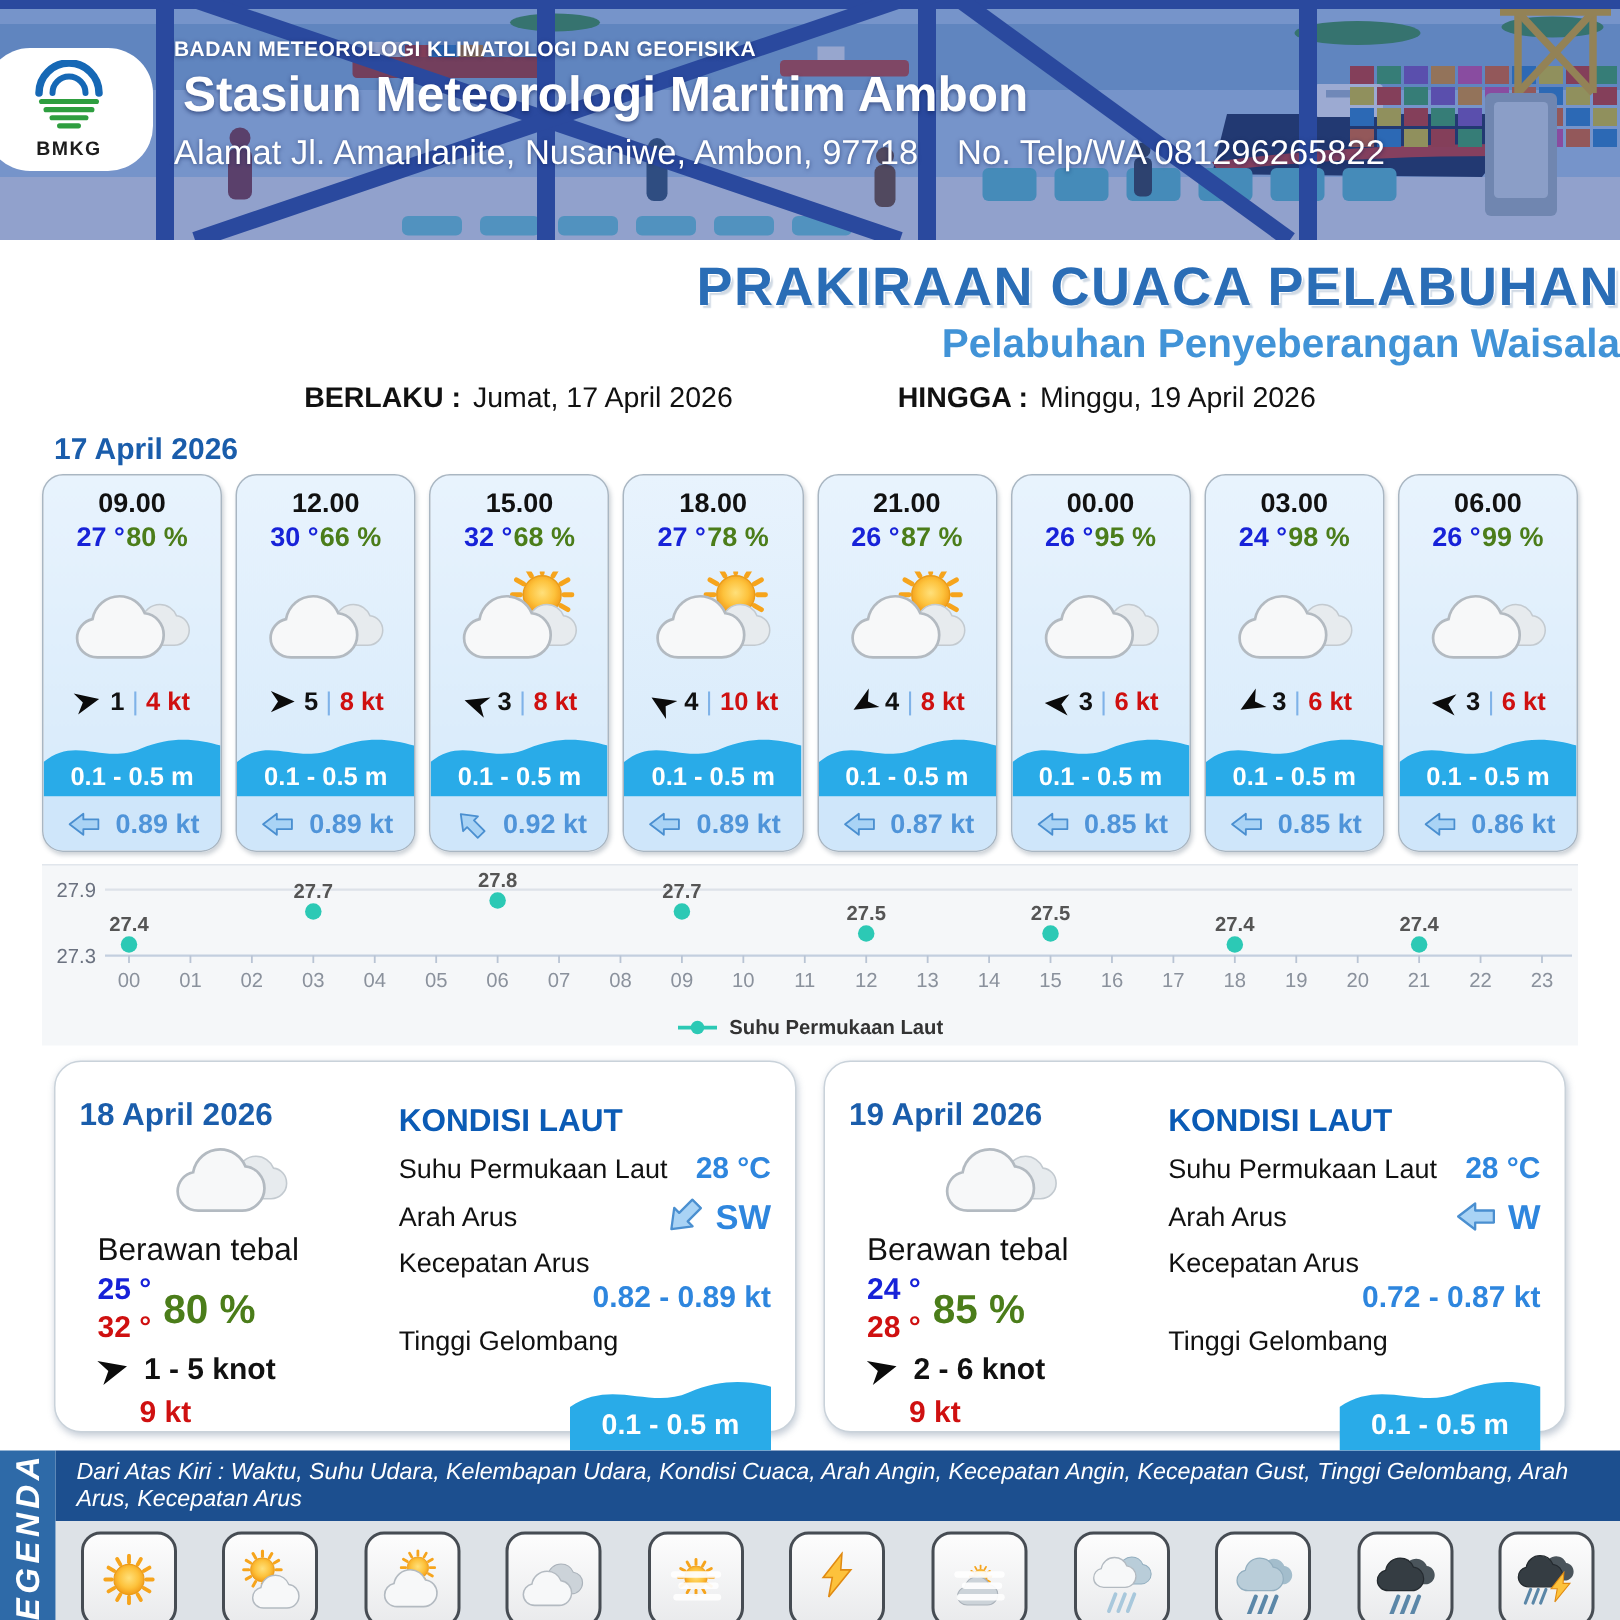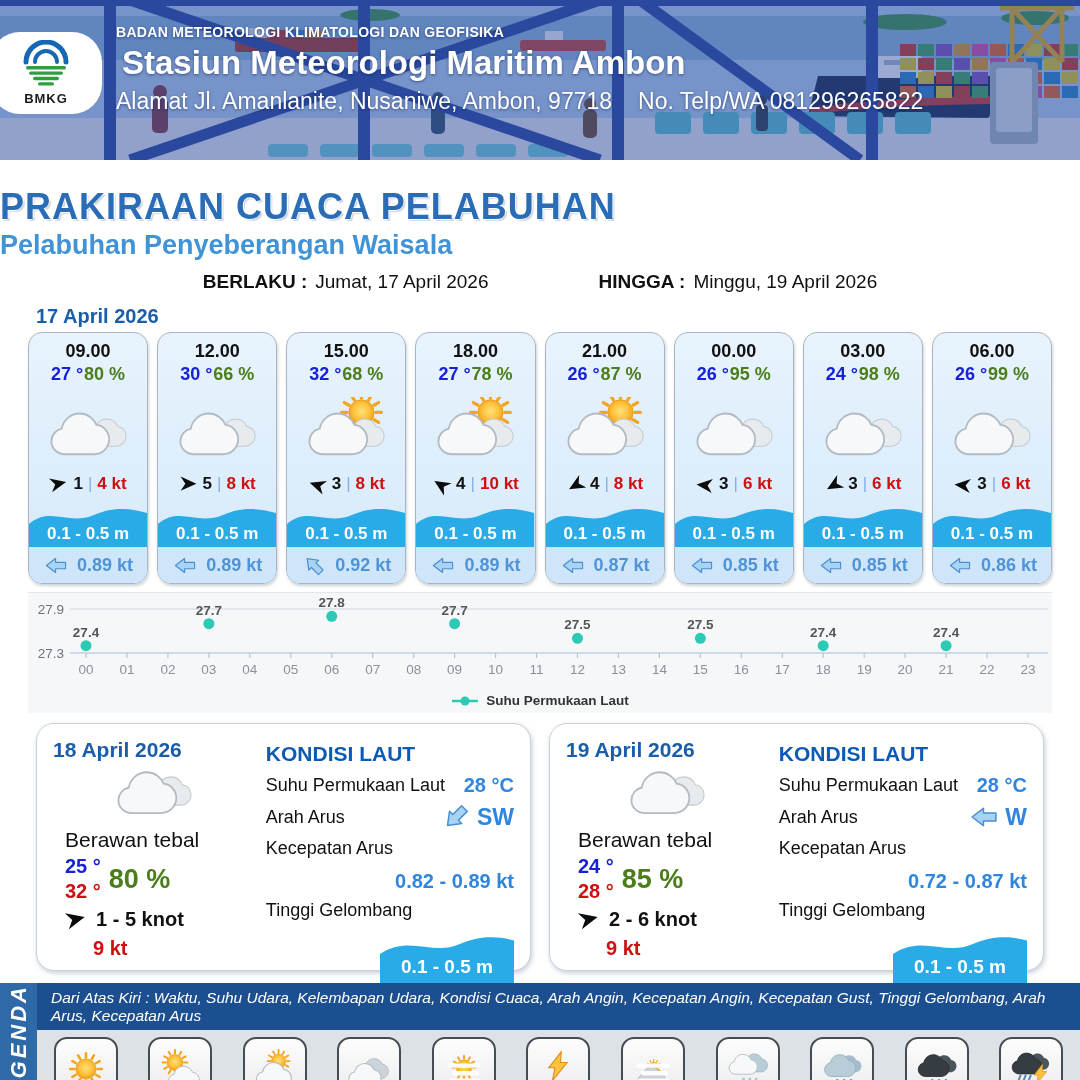--- a/index.html
+++ b/index.html
@@ -11,21 +11,21 @@
   .scene{position:absolute;inset:0}
   .logo-pill{position:absolute;left:-10px;top:32px;width:112px;height:82px;background:#fff;
     border-radius:30px;display:flex;flex-direction:column;align-items:center;justify-content:center;z-index:3}
   .logo-pill .bmkg-txt{font-size:13px;font-weight:700;color:#1c1c1c;letter-spacing:1px;margin-top:1px}
   .header-text{position:absolute;left:116px;top:24px;z-index:3;color:#fff;text-shadow:0 1px 3px rgba(10,25,80,.55)}
   .h-agency{font-size:14px;font-weight:700;letter-spacing:.3px}
   .h-station{font-size:33px;font-weight:700;margin:4px 0 6px 6px}
   .h-address{font-size:23px;font-weight:400;display:flex;gap:26px}
 
   
-  .title-wrap{text-align:left;padding-top:26px}
+  .title-wrap{text-align:right;padding-top:10px}
   .main-title{font-size:36px;font-weight:800;color:#2a6db6;letter-spacing:1px;
     text-shadow:-1px -1px 0 #fff,1px -1px 0 #fff,-1px 1px 0 #fff,2px 2px 1px #cfd9e4;margin:0}
   .sub-title{font-size:27px;font-weight:700;color:#4193d7;margin:2px 0 0}
   .validity{display:flex;justify-content:center;gap:110px;font-size:19px;margin-top:10px}
   .validity b{font-weight:700;margin-right:8px}
 
   .date-label{margin:12px 0 4px 36px;color:#1a5dab;font-weight:700;font-size:20px}
 
   
   .cards-row{display:flex;gap:9px;margin:0 28px}
@@ -48,38 +48,38 @@
   .cur-arrow{width:26px;height:21px;transform-origin:50% 50%}
 
   
   .chart-wrap{margin:8px 28px 0;background:#f5f7f9;border-top:1px solid #e1e6ec;padding-top:2px}
   .chart-legend{display:flex;align-items:center;justify-content:center;gap:7px;font-size:13.5px;
     color:#333;font-weight:600;padding:2px 0 5px}
 
   
   .panels-row{display:flex;gap:18px;margin:10px 36px 0}
   .panel{flex:1;height:248px;background:#fff;border:1.5px solid #c9d2da;border-radius:18px;
-    box-shadow:1px 2px 5px rgba(110,130,155,.4);padding:14px 16px;display:flex;box-sizing:border-box}
+    box-shadow:1px 2px 5px rgba(110,130,155,.4);padding:24px 16px;display:flex;box-sizing:border-box}
   .panel-left{width:44%}
   .p-date{color:#1a5dab;font-weight:700;font-size:21px}
   .p-cloud{width:118px;height:62px;margin:2px auto 0}
   .p-cond{font-size:21px;margin:2px 0 2px 12px}
   .p-temps{display:flex;align-items:center;gap:8px;margin-left:12px}
   .p-stack{display:flex;flex-direction:column;font-weight:700;font-size:20px;line-height:1.25}
   .tmin{color:#1722d8}.tmax{color:#cf1010}
   .p-hum{color:#4b7d1a;font-weight:700;font-size:27px}
   .p-wind{display:flex;align-items:center;gap:9px;font-weight:700;font-size:20px;margin:4px 0 0 12px}
   .p-dart{width:22px;height:22px;transform:rotate(-14deg)}
   .p-gust{color:#cf1010;font-weight:700;font-size:20px;margin:6px 0 0 40px}
   .panel-right{flex:1;padding-left:10px}
   .k-title{color:#0b5bb5;font-weight:800;font-size:21px;margin:4px 0 8px}
   .k-row{font-size:18px;margin-bottom:7px}
   .k-flex{display:flex;justify-content:space-between;align-items:center}
   .k-val{color:#2e86de;font-weight:700;font-size:20px}
-  .k-right{text-align:right;margin-top:11px}
+  .k-right{text-align:right;margin-top:1px}
   .k-dir{display:flex;align-items:flex-start;gap:6px}
   .k-arrow{width:30px;height:26px;transform-origin:50% 50%}
   .k-dir-txt{color:#2e86de;font-weight:700;font-size:23px}
   .k-wave{width:134px;height:58px;margin:4px 0 0 auto;position:relative}
   .k-wave svg{width:100%;height:100%}
   .k-wave-label{position:absolute;left:0;right:0;bottom:5px;text-align:center;color:#fff;font-weight:700;font-size:19px}
 
   
   .legend-sec{display:flex;margin-top:12px;height:131px}
   .legend-band{width:37px;background:#2e6aa8;position:relative;display:flex;align-items:center;justify-content:center}

